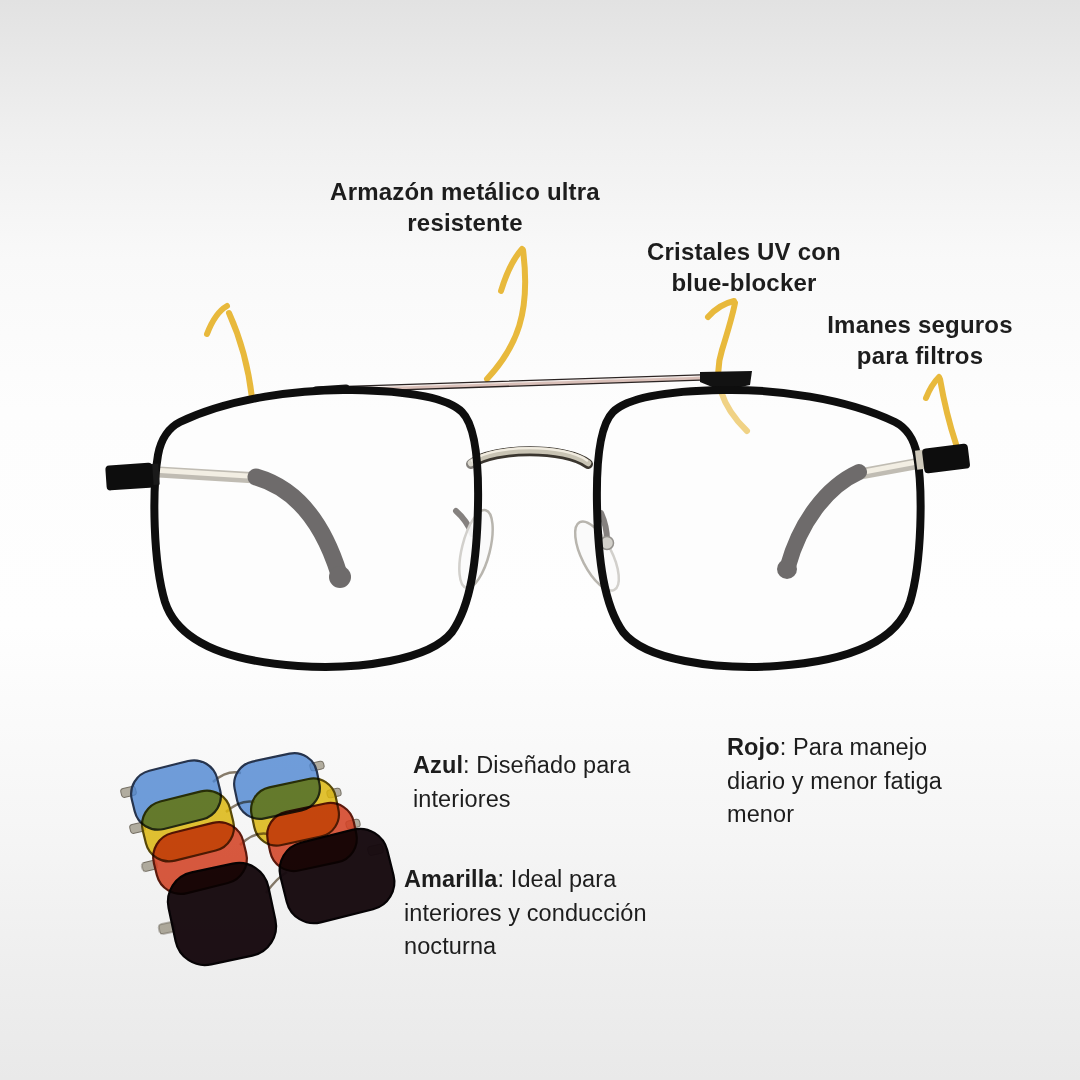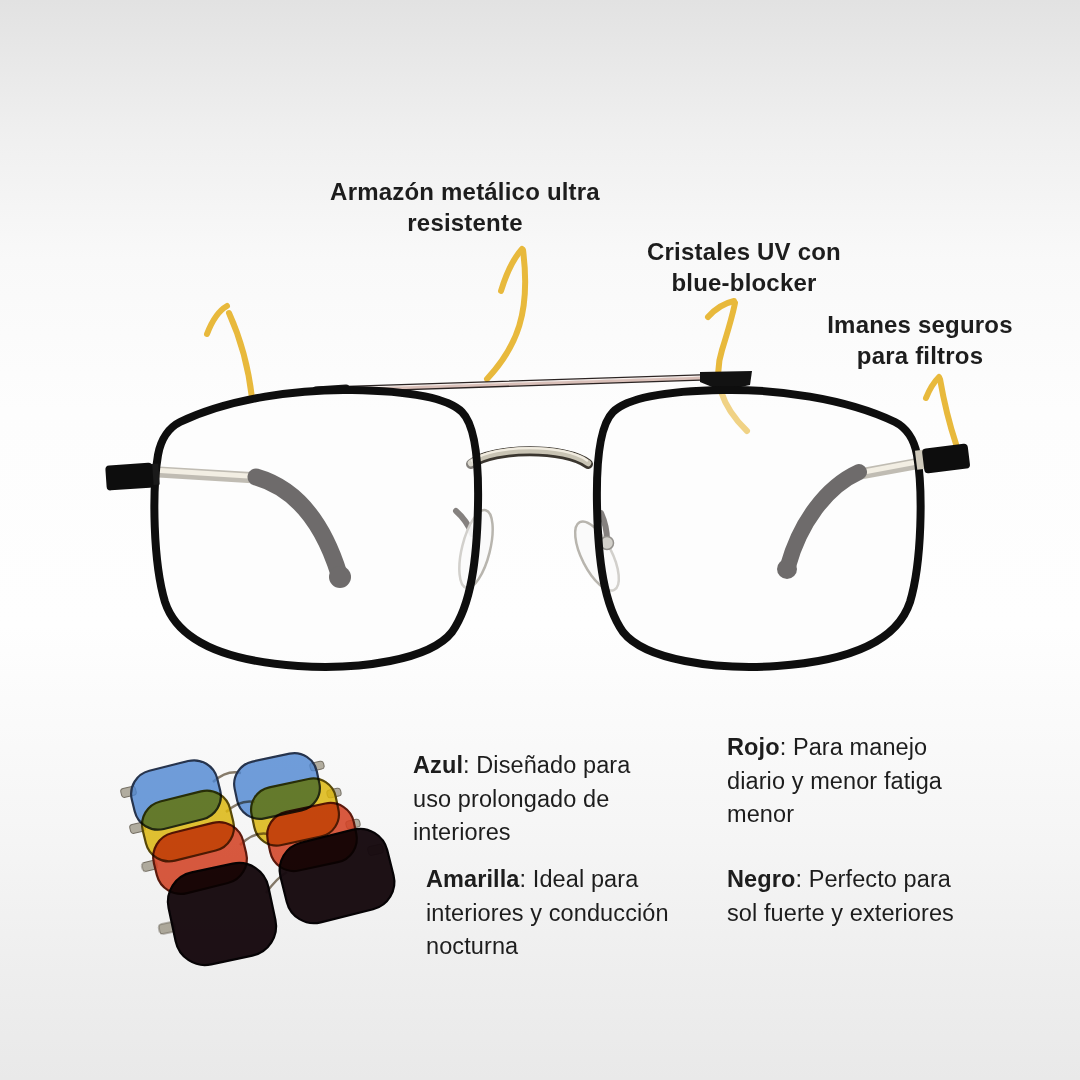--- a/index.html
+++ b/index.html
@@ -143,34 +143,29 @@
     <div>Cristales UV con</div>
     <div>blue-blocker</div>
   </div>
   <div class="callout" style="left:780px;top:309px;width:280px">
     <div>Imanes seguros</div>
     <div>para filtros</div>
   </div>
 
   <div class="note" style="left:413px;top:749px;width:300px">
     <div><b>Azul</b><span>: Diseñado para</span></div>
-    <div>uso prolongado de</div>
     <div>interiores</div>
   </div>
 
-  <div class="note" style="left:426px;top:863px;width:300px">
+  <div class="note" style="left:404px;top:863px;width:300px">
     <div><b>Amarilla</b><span>: Ideal para</span></div>
     <div>interiores y conducción</div>
     <div>nocturna</div>
   </div>
 
   <div class="note" style="left:727px;top:731px;width:300px">
     <div><b>Rojo</b><span>: Para manejo</span></div>
     <div>diario y menor fatiga</div>
     <div>menor</div>
   </div>
 
-  <div class="note" style="left:727px;top:863px;width:300px">
-    <div><b>Negro</b><span>: Perfecto para</span></div>
-    <div>sol fuerte y exteriores</div>
-  </div>
 
 </div>
 
 </body></html>

